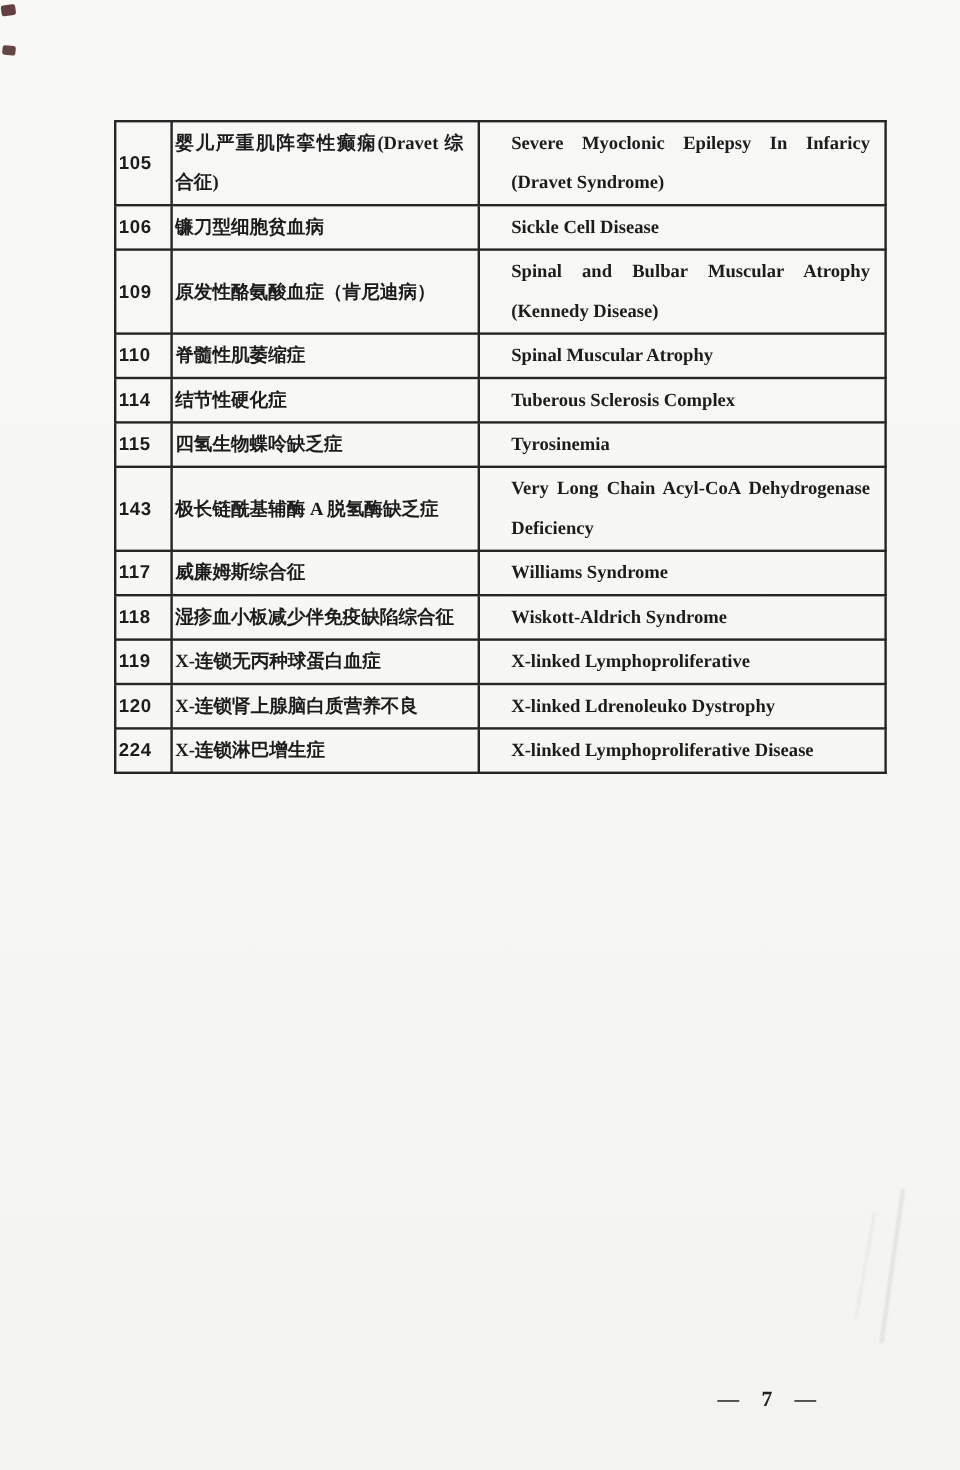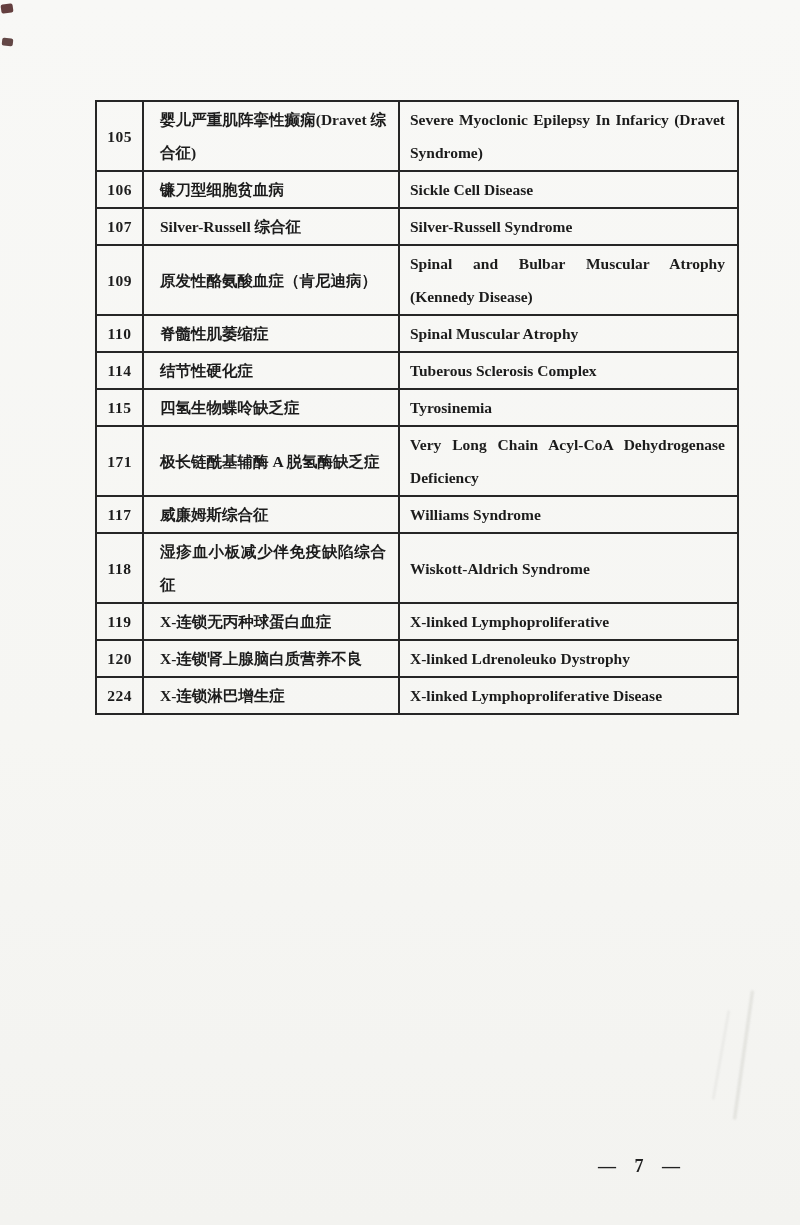--- a/index.html
+++ b/index.html
@@ -74,36 +74,36 @@
     font-size: 15.5px;
     font-weight: 700;
     vertical-align: middle;
     overflow: hidden;
   }
   .disease-table col.c-no  { width: 47px; }
   .disease-table col.c-zh  { width: 256px; }
   .disease-table col.c-en  { width: 339px; }
 
   .disease-table td.no {
-    text-align: center;
+    text-align: left;
     padding: 1px 2px;
-    font-family: Liberation Serif, serif;
+    font-family: Liberation Sans, sans-serif;
     letter-spacing: .5px;
   }
   .disease-table td.zh {
     font-family: "Liberation Serif", "DejaVu Serif", serif;
     text-align: justify;
     text-align-last: left;
-    padding-left: 16px;
+    padding-left: 2px;
   }
   .disease-table td.en {
     font-family: "Liberation Serif", "DejaVu Serif", serif;
     text-align: justify;
     text-align-last: left;
-    padding-left: 10px;
+    padding-left: 26px;
   }
 
   .page-footer {
     position: absolute;
     left: 585px;
     top: 1156px;
     width: 110px;
     text-align: center;
     font-size: 18px;
     font-weight: 700;
@@ -133,46 +133,41 @@
     <td class="no">105</td>
     <td class="zh">婴儿严重肌阵挛性癫痫(Dravet 综合征)</td>
     <td class="en">Severe Myoclonic Epilepsy In Infaricy (Dravet Syndrome)</td>
   </tr>
         <tr>
     <td class="no">106</td>
     <td class="zh">镰刀型细胞贫血病</td>
     <td class="en">Sickle Cell Disease</td>
   </tr>
         <tr>
-    <td class="no">107</td>
-    <td class="zh">Silver-Russell 综合征</td>
-    <td class="en">Silver-Russell Syndrome</td>
-  </tr>
-        <tr>
     <td class="no">109</td>
     <td class="zh">原发性酪氨酸血症（肯尼迪病）</td>
     <td class="en">Spinal and Bulbar Muscular Atrophy (Kennedy Disease)</td>
   </tr>
         <tr>
     <td class="no">110</td>
     <td class="zh">脊髓性肌萎缩症</td>
     <td class="en">Spinal Muscular Atrophy</td>
   </tr>
         <tr>
     <td class="no">114</td>
     <td class="zh">结节性硬化症</td>
     <td class="en">Tuberous Sclerosis Complex</td>
   </tr>
         <tr>
     <td class="no">115</td>
     <td class="zh">四氢生物蝶呤缺乏症</td>
     <td class="en">Tyrosinemia</td>
   </tr>
         <tr>
-    <td class="no">171</td>
+    <td class="no">143</td>
     <td class="zh">极长链酰基辅酶 A 脱氢酶缺乏症</td>
     <td class="en">Very Long Chain Acyl-CoA Dehydrogenase Deficiency</td>
   </tr>
         <tr>
     <td class="no">117</td>
     <td class="zh">威廉姆斯综合征</td>
     <td class="en">Williams Syndrome</td>
   </tr>
         <tr>
     <td class="no">118</td>

